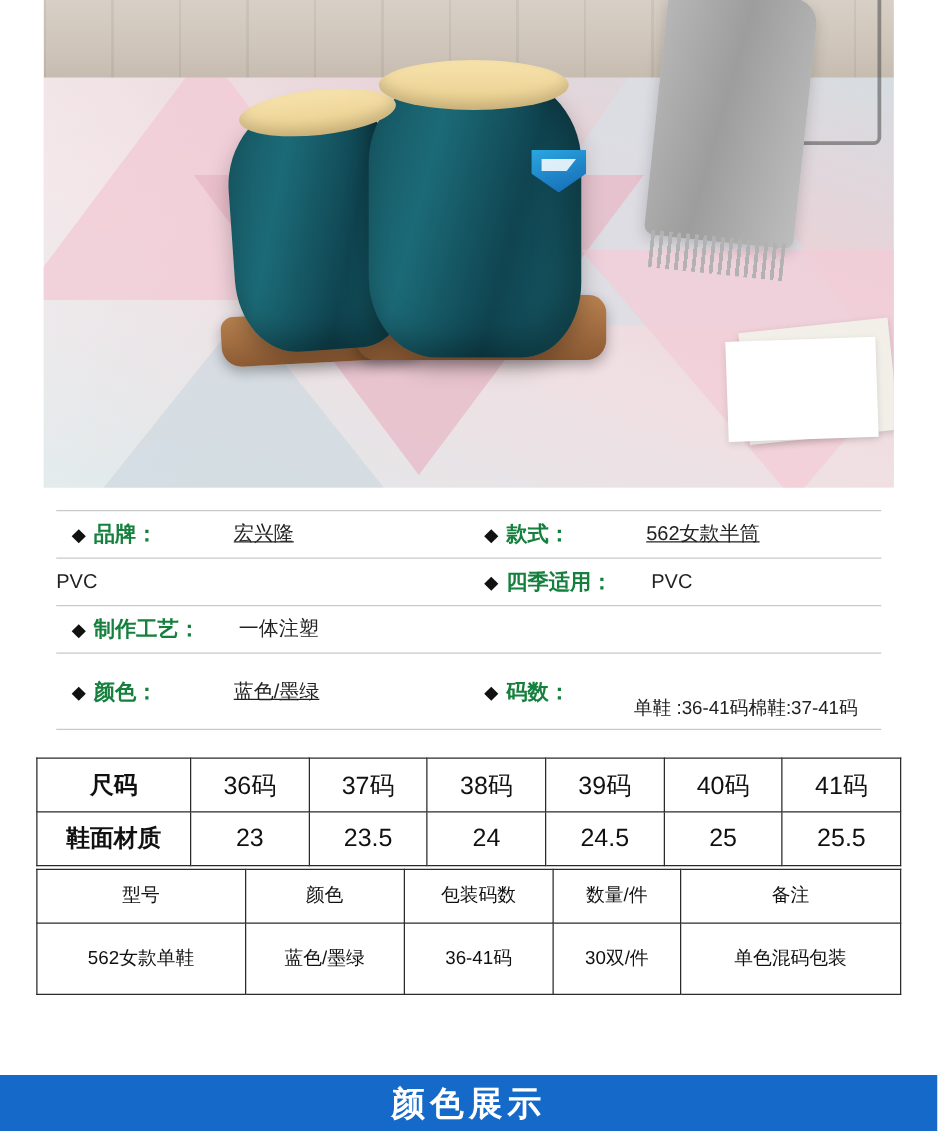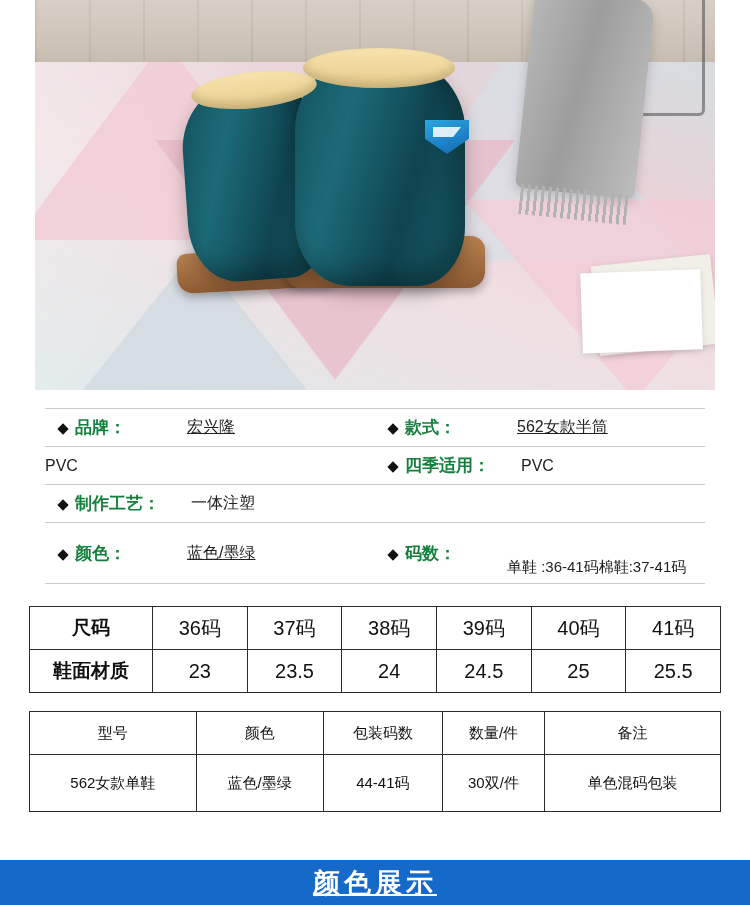--- a/index.html
+++ b/index.html
@@ -211,21 +211,21 @@
   }
   .size-table td.head-cell {
     font-size: 19px;
     font-weight: bold;
     width: 120px;
   }
   .size-table td.sz { font-size: 20px; text-align: center; }
 
   .model-table {
     width: 692px;
-    margin-top: 18px;
+    margin-top: 2px;
   }
   .model-table td {
     border: 1px solid #2b2b2b;
     text-align: center;
     font-size: 15px;
     height: 54px;
     color: #111;
     line-height: 1.35;
   }
   .model-table tr.header td { font-size: 15px; height: 40px; }
@@ -238,21 +238,20 @@
     height: 45px;
     background: #1469c9;
     color: #fff;
     display: flex;
     align-items: center;
     justify-content: center;
     font-size: 27px;
     font-weight: bold;
     letter-spacing: 4px;
     overflow: hidden;
-    text-decoration: underline;
   }
 </style>
 </head>
 <body>
 
 <div class="photo">
   <div class="photo-bg"></div>
   <div class="tri t1"></div>
   <div class="tri t3"></div>
   <div class="tri t5"></div>
@@ -346,21 +345,21 @@
       <tr class="header">
     <td>型号</td>
     <td>颜色</td>
     <td>包装码数</td>
     <td>数量/件</td>
     <td>备注</td>
   </tr>
   <tr>
     <td>562女款单鞋</td>
     <td>蓝色/墨绿</td>
-    <td>44-41码</td>
+    <td>36-41码</td>
     <td>30双/件</td>
     <td>单色混码包装</td>
   </tr>
 </tbody>
   </table>
 
 <div class="banner" style="background: rgb(20, 105, 201);">
   <span>颜色展示</span>
 </div>
 

